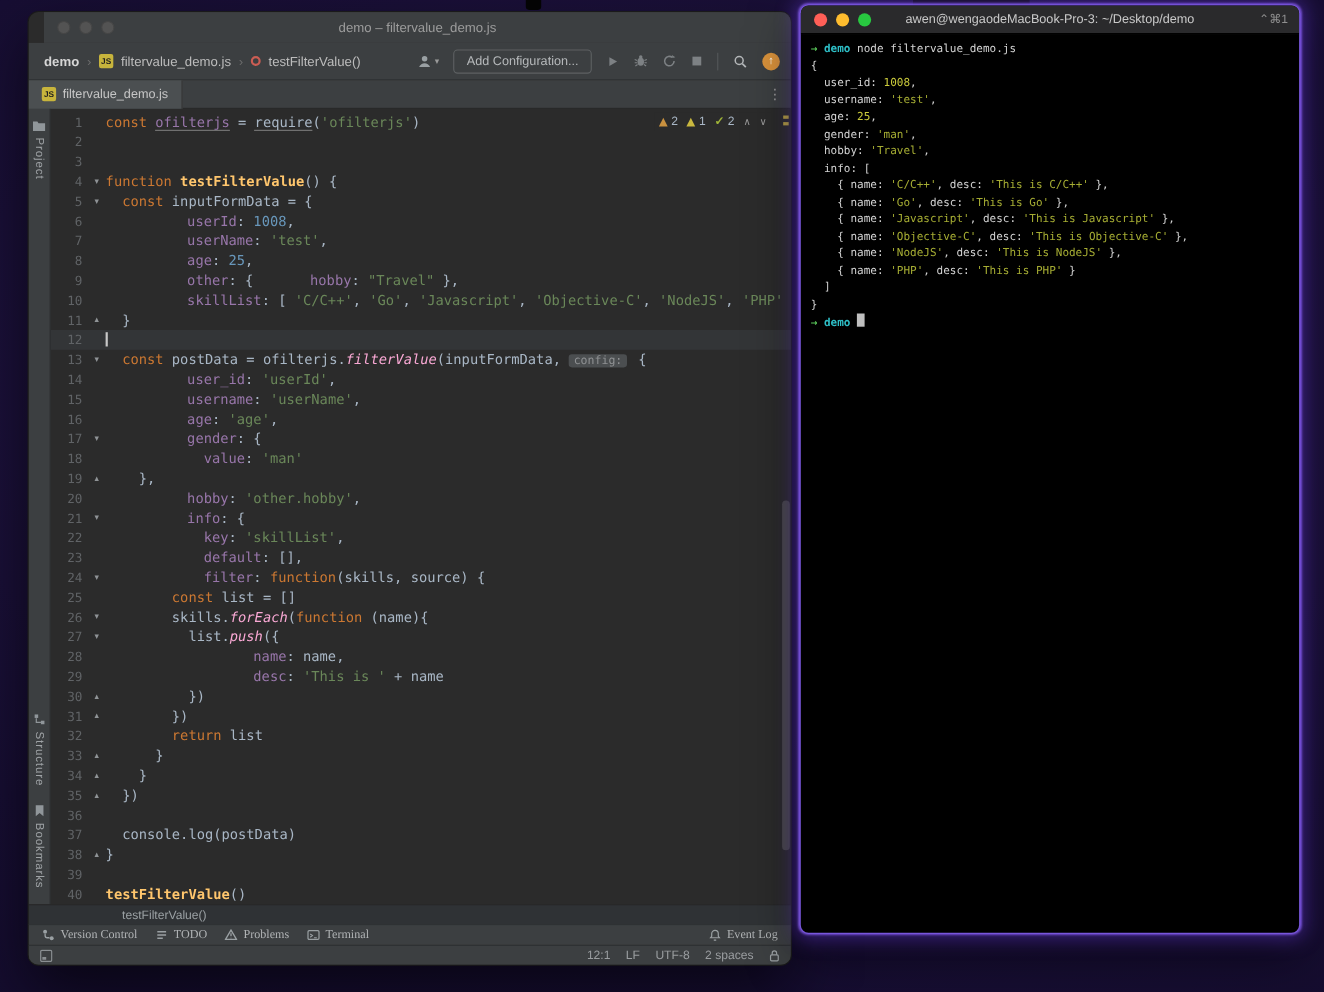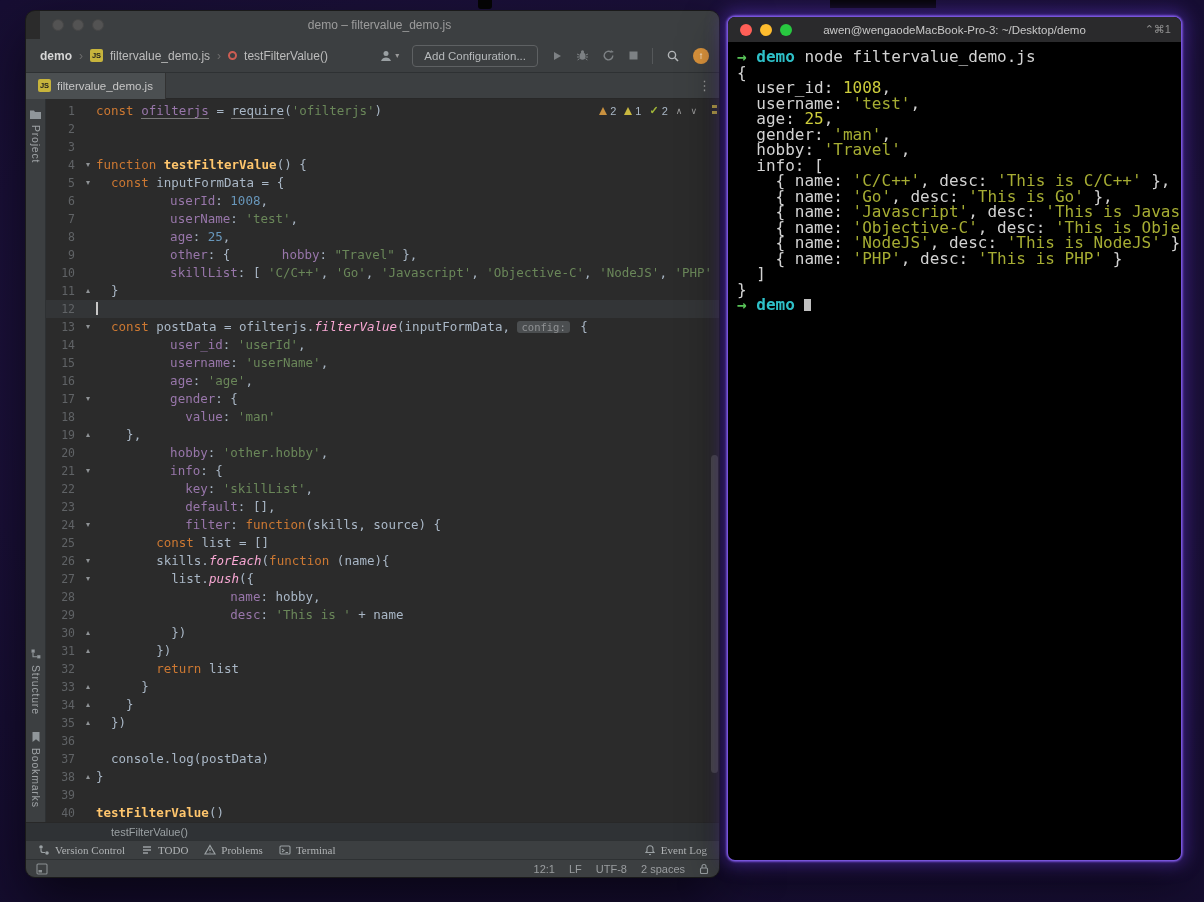--- a/index.html
+++ b/index.html
@@ -92,28 +92,28 @@
     padding-left:85px;font-size:11px;color:#9aa0a3;flex:none;}
   .ide-stripe-bottom{height:19px;background:#3c3f41;border-top:1px solid #2e3133;display:flex;align-items:center;
     padding:0 12px;gap:16px;font-size:11px;color:#b0b3b5;flex:none;font-family:Liberation Serif, serif;}
   .stripe-item{display:inline-flex;align-items:center;gap:5px;cursor:default;}
   .stripe-spacer{flex:1;}
   .ide-statusbar{height:18px;background:#3c3f41;border-top:1px solid #2e3133;display:flex;align-items:center;
     padding:0 10px;font-size:11px;color:#9a9da0;flex:none;}
   .sb-right{margin-left:auto;display:flex;align-items:center;gap:14px;}
 
   
-  .term{position:absolute;left:727px;top:16px;width:455px;height:845px;border-radius:8px;background:#000;
+  .term{position:absolute;left:727px;top:4px;width:455px;height:845px;border-radius:8px;background:#000;
     border:1px solid rgba(140,100,255,.85);overflow:hidden;
     box-shadow:0 0 18px 4px rgba(115,65,245,.45), 0 0 2px 1px rgba(150,110,255,.7), 0 18px 45px rgba(0,0,0,.55);}
   .term-titlebar{height:26px;background:#2a2a2c;border-bottom:1px solid #000;position:relative;
     display:flex;align-items:center;}
   .term-title{margin:0 auto;font-size:11.5px;color:#c9c9c9;}
   .term-shortcut{position:absolute;right:10px;color:#8f8f8f;font-size:11px;}
-  .term-body{padding:6px 9px;font-family:"DejaVu Sans Mono",monospace;font-size:16px;line-height:15.5px;}
+  .term-body{padding:6px 9px;font-family:"DejaVu Sans Mono",monospace;font-size:10px;line-height:15.5px;}
   .tline{white-space:pre;}
   .tg-pr{color:#57c257;font-weight:bold;}
   .tg-dir{color:#2ec0c8;font-weight:bold;}
   .tg-w{color:#d2d2d2;}
   .tg-y{color:#cdcd3c;}
   .tg-g{color:#a6ad33;}
   .tcursor{display:inline-block;width:7px;height:12px;background:#bfbfbf;vertical-align:-1px;}
 
   svg{display:block;}
 </style>
@@ -360,21 +360,21 @@
               <span class="code"><span class="sg-t">        skills.</span><span class="sg-c">forEach</span><span class="sg-t">(</span><span class="sg-k">function</span><span class="sg-t"> (name){</span></span>
             </div>
             <div class="code-line">
               <span class="ln">27</span>
               <span class="fold">▾</span>
               <span class="code"><span class="sg-t">          list.</span><span class="sg-c">push</span><span class="sg-t">({</span></span>
             </div>
             <div class="code-line">
               <span class="ln">28</span>
               <span class="fold"></span>
-              <span class="code"><span class="sg-t">            </span><span class="sg-p">name</span><span class="sg-t">: hobby,</span></span>
+              <span class="code"><span class="sg-t">            </span><span class="sg-p">name</span><span class="sg-t">: name,</span></span>
             </div>
             <div class="code-line">
               <span class="ln">29</span>
               <span class="fold"></span>
               <span class="code"><span class="sg-t">            </span><span class="sg-p">desc</span><span class="sg-t">: </span><span class="sg-s">'This is '</span><span class="sg-t"> + name</span></span>
             </div>
             <div class="code-line">
               <span class="ln">30</span>
               <span class="fold">▴</span>
               <span class="code"><span class="sg-t">          })</span></span>

